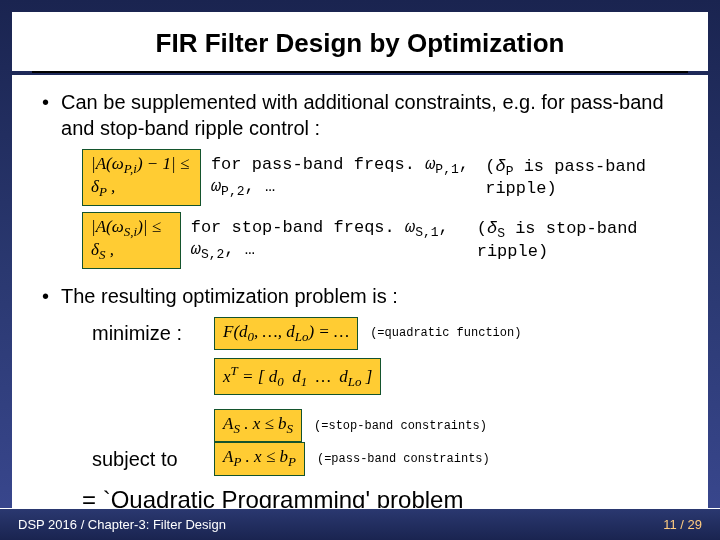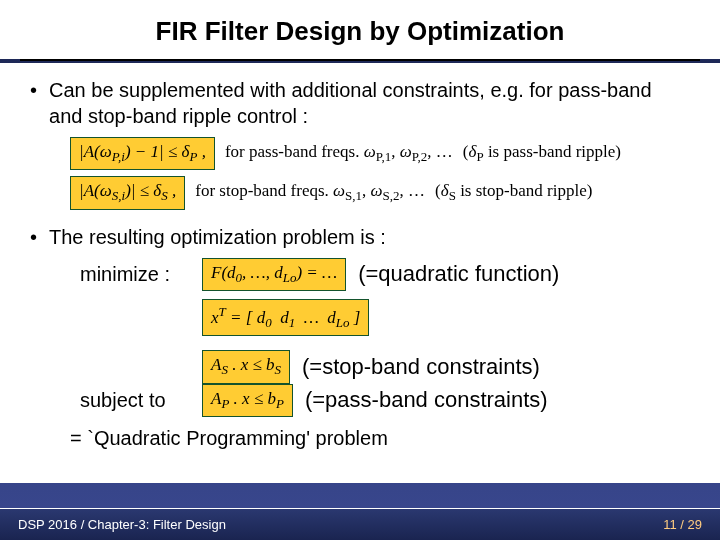--- a/index.html
+++ b/index.html
@@ -8,21 +8,21 @@
     height: 540px;
     background: linear-gradient(to bottom, #1a2450 0%, #2a3870 50%, #3a4890 100%);
     font-family: Arial, sans-serif;
     color: #000;
     overflow: hidden;
     position: relative;
   }
   .slide {
     width: 100%;
     height: 100%;
-    padding: 0;
+    padding: 12px;
     position: relative;
   }
   .title-bar {
     background: #ffffff;
     padding: 16px 20px 12px 20px;
     text-align: center;
   }
   .title {
     font-size: 26px;
     font-weight: bold;
@@ -57,38 +57,38 @@
     font-style: italic;
     font-size: 17px;
   }
   .formula-row {
     display: flex;
     align-items: center;
     margin: 6px 0 6px 40px;
     gap: 10px;
   }
   .formula-note {
-    font-family: Liberation Serif, serif;
+    font-family: Liberation Mono, monospace;
     font-size: 17px;
   }
   .formula-note-arial {
-    font-family: Liberation Sans, sans-serif;
-    font-size: 22px;
+    font-family: Liberation Mono, monospace;
+    font-size: 12px;
   }
   .line-minimize {
     display: flex;
     align-items: center;
     margin-left: 50px;
     gap: 12px;
   }
   .line-minimize .label { font-size: 20px; min-width: 110px; }
   .sub { font-size: 13px; vertical-align: sub; }
   .sup { font-size: 13px; vertical-align: super; }
   .conclusion {
-    font-size: 20px;
+    font-size: 24px;
     margin-left: 40px;
     margin-top: 10px;
   }
   .footer {
     position: absolute;
     bottom: 0;
     left: 0;
     right: 0;
     background: linear-gradient(to bottom, #2a3870, #1a2450);
     color: #fff;

